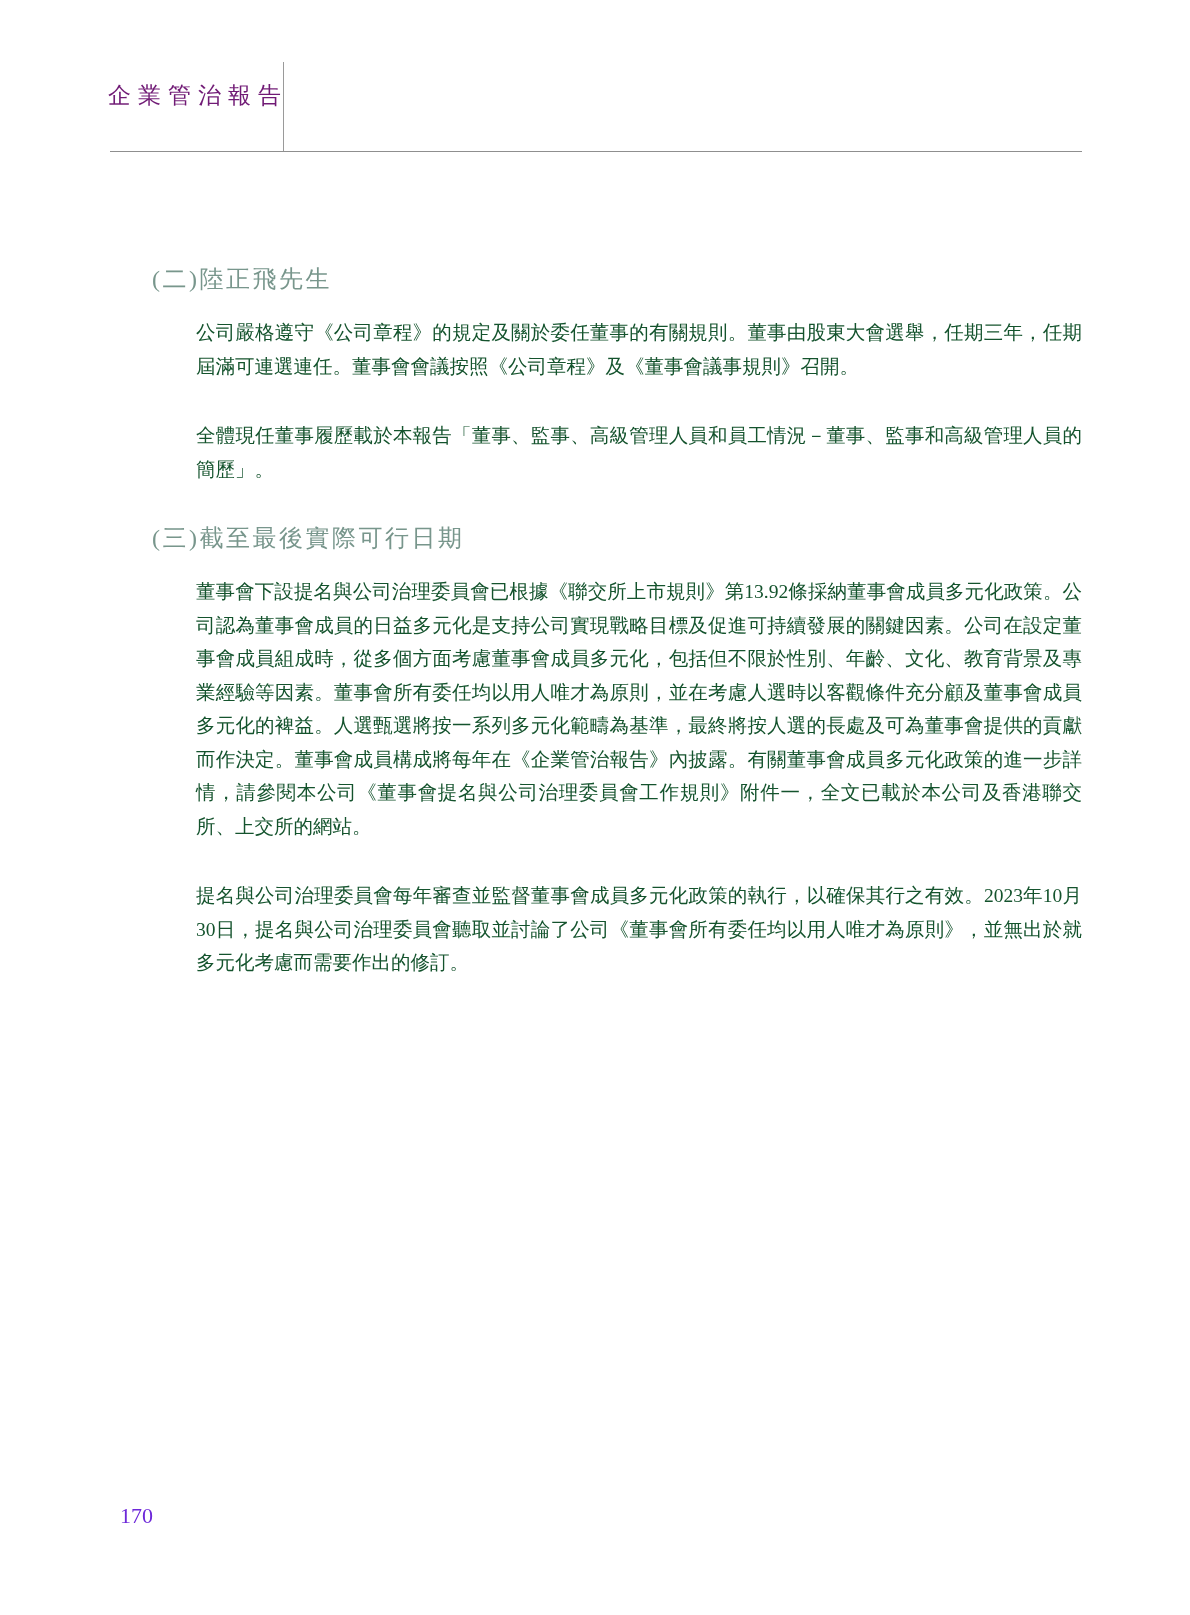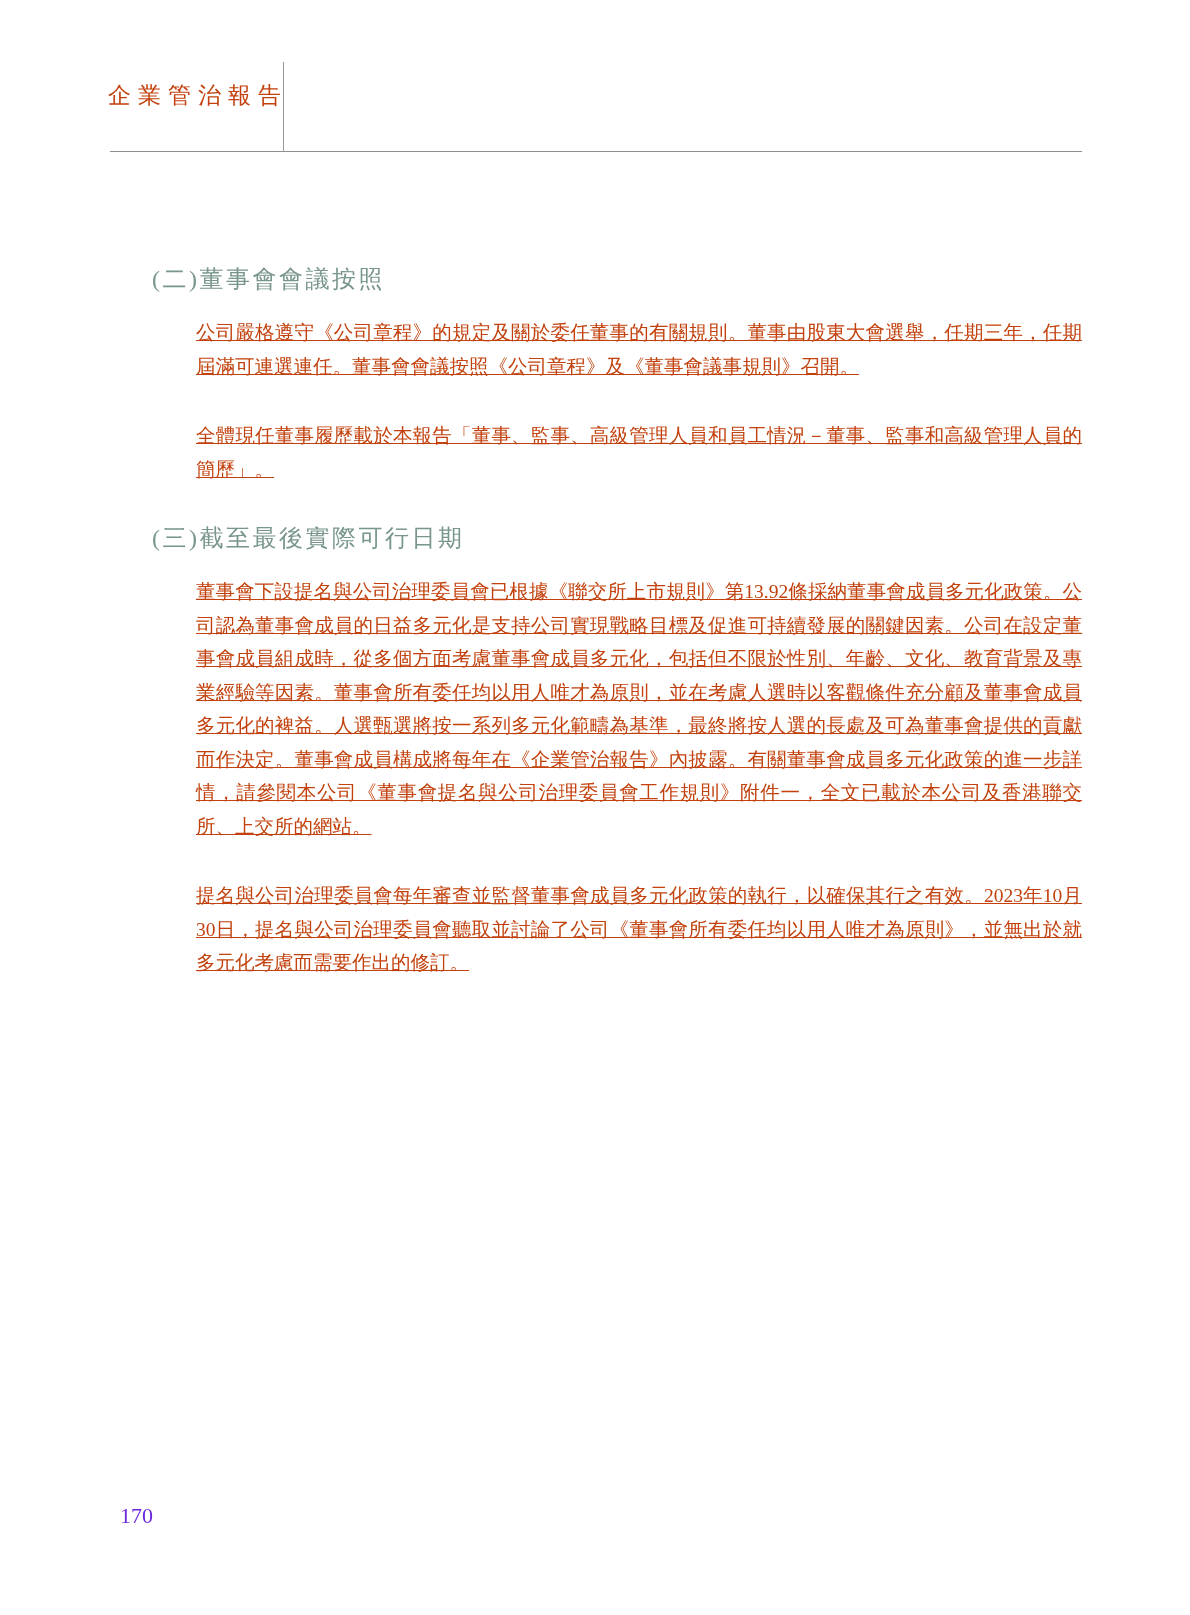--- a/index.html
+++ b/index.html
@@ -16,21 +16,21 @@
     font-family: "Liberation Serif", "DejaVu Serif", serif;
     overflow: hidden;
   }
   
   .header-title {
     position: absolute;
     left: 108px;
     top: 80px;
     font-size: 23px;
     letter-spacing: 7px;
-    color: #c2410c;
+    color: #701a75;
     white-space: nowrap;
   }
   .header-vline {
     position: absolute;
     left: 283px;
     top: 62px;
     width: 1px;
     height: 90px;
     background: #9a9a9a;
   }
@@ -57,24 +57,23 @@
     margin: 0 0 21px 0;
     white-space: nowrap;
   }
   .section-body {
     margin-left: 44px;
   }
   .section-body p {
     margin: 0 0 36px 0;
     font-size: 19.5px;
     line-height: 33.5px;
-    color: #c2410c;
+    color: #14532d;
     text-align: justify;
     text-justify: inter-character;
-    text-decoration: underline;
   }
   .section + .section {
     margin-top: 2px;
   }
   
   .page-number {
     position: absolute;
     left: 120px;
     top: 1503px;
     font-size: 22px;
@@ -86,21 +85,21 @@
 
 <div class="page">
 
   <div class="header-title">企業管治報告</div>
   <div class="header-vline"></div>
   <div class="header-rule"></div>
 
   <div class="content">
 
     <div class="section">
-      <h2 class="section-heading">(二)董事會會議按照</h2>
+      <h2 class="section-heading">(二)陸正飛先生</h2>
       <div class="section-body">
         <p>公司嚴格遵守《公司章程》的規定及關於委任董事的有關規則。董事由股東大會選舉，任期三年，任期屆滿可連選連任。董事會會議按照《公司章程》及《董事會議事規則》召開。</p>
         <p>全體現任董事履歷載於本報告「董事、監事、高級管理人員和員工情況－董事、監事和高級管理人員的簡歷」。</p>
       </div>
     </div>
 
     <div class="section">
       <h2 class="section-heading">(三)截至最後實際可行日期</h2>
       <div class="section-body">
         <p>董事會下設提名與公司治理委員會已根據《聯交所上市規則》第13.92條採納董事會成員多元化政策。公司認為董事會成員的日益多元化是支持公司實現戰略目標及促進可持續發展的關鍵因素。公司在設定董事會成員組成時，從多個方面考慮董事會成員多元化，包括但不限於性別、年齡、文化、教育背景及專業經驗等因素。董事會所有委任均以用人唯才為原則，並在考慮人選時以客觀條件充分顧及董事會成員多元化的裨益。人選甄選將按一系列多元化範疇為基準，最終將按人選的長處及可為董事會提供的貢獻而作決定。董事會成員構成將每年在《企業管治報告》內披露。有關董事會成員多元化政策的進一步詳情，請參閱本公司《董事會提名與公司治理委員會工作規則》附件一，全文已載於本公司及香港聯交所、上交所的網站。</p>

